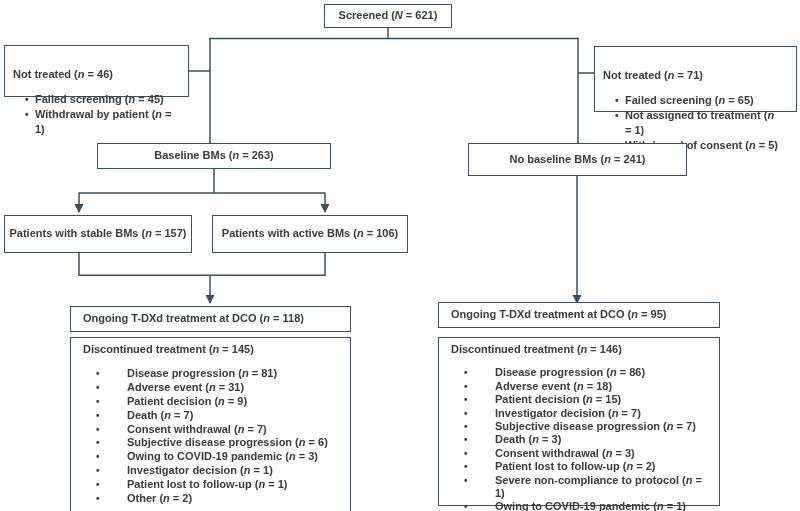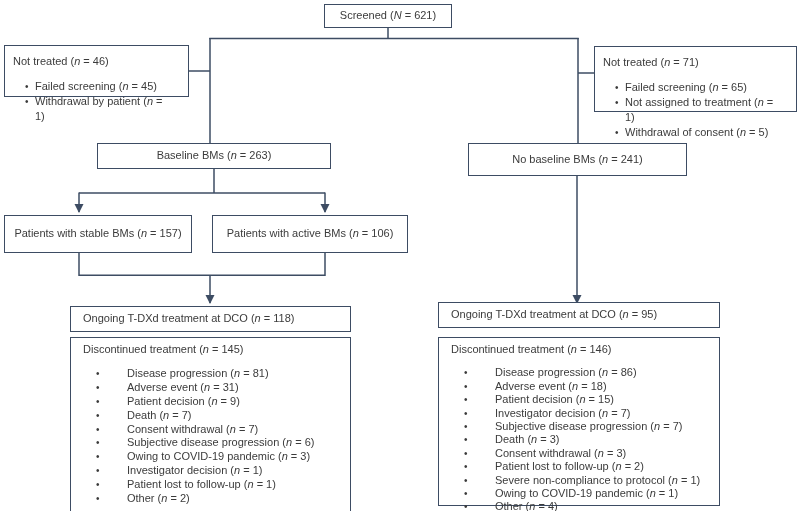--- a/index.html
+++ b/index.html
@@ -21,33 +21,34 @@
     pointer-events: none;
   }
   .box {
     position: absolute;
     background: #ffffff;
     border: 1.5px solid #3d4c63;
     box-sizing: border-box;
     font-size: 11px;
     color: #3b3b3b;
     line-height: 1.25;
+    font-weight: bold;
   }
   .box.center {
     display: flex;
     align-items: center;
     justify-content: center;
     text-align: center;
   }
   .box.left-pad {
     display: flex;
     align-items: center;
     padding-left: 12px;
   }
-  .list-box { padding: 8px 6px 2px 6px; }
+  .list-box { padding: 21px 6px 2px 6px; }
   .list-box .title { margin: 0 0 0 2px; }
   .list-box ul { list-style: none; margin: 10px; padding: 0; }
   .list-box li { position: relative; }
   .tight li { padding-left: 14px; line-height: 15px; }
   .tight li::before { content: "•"; position: absolute; left: 4px; font-size: 10px; }
   .tight .title { line-height: 15px; }
   .wide { padding: 5px 6px 2px 12px; }
   .wide .title { margin-left: 0; }
   .wide li { padding-left: 34px; }
   .wide li::before { content: "•"; position: absolute; left: 3px; font-size: 10px; }

